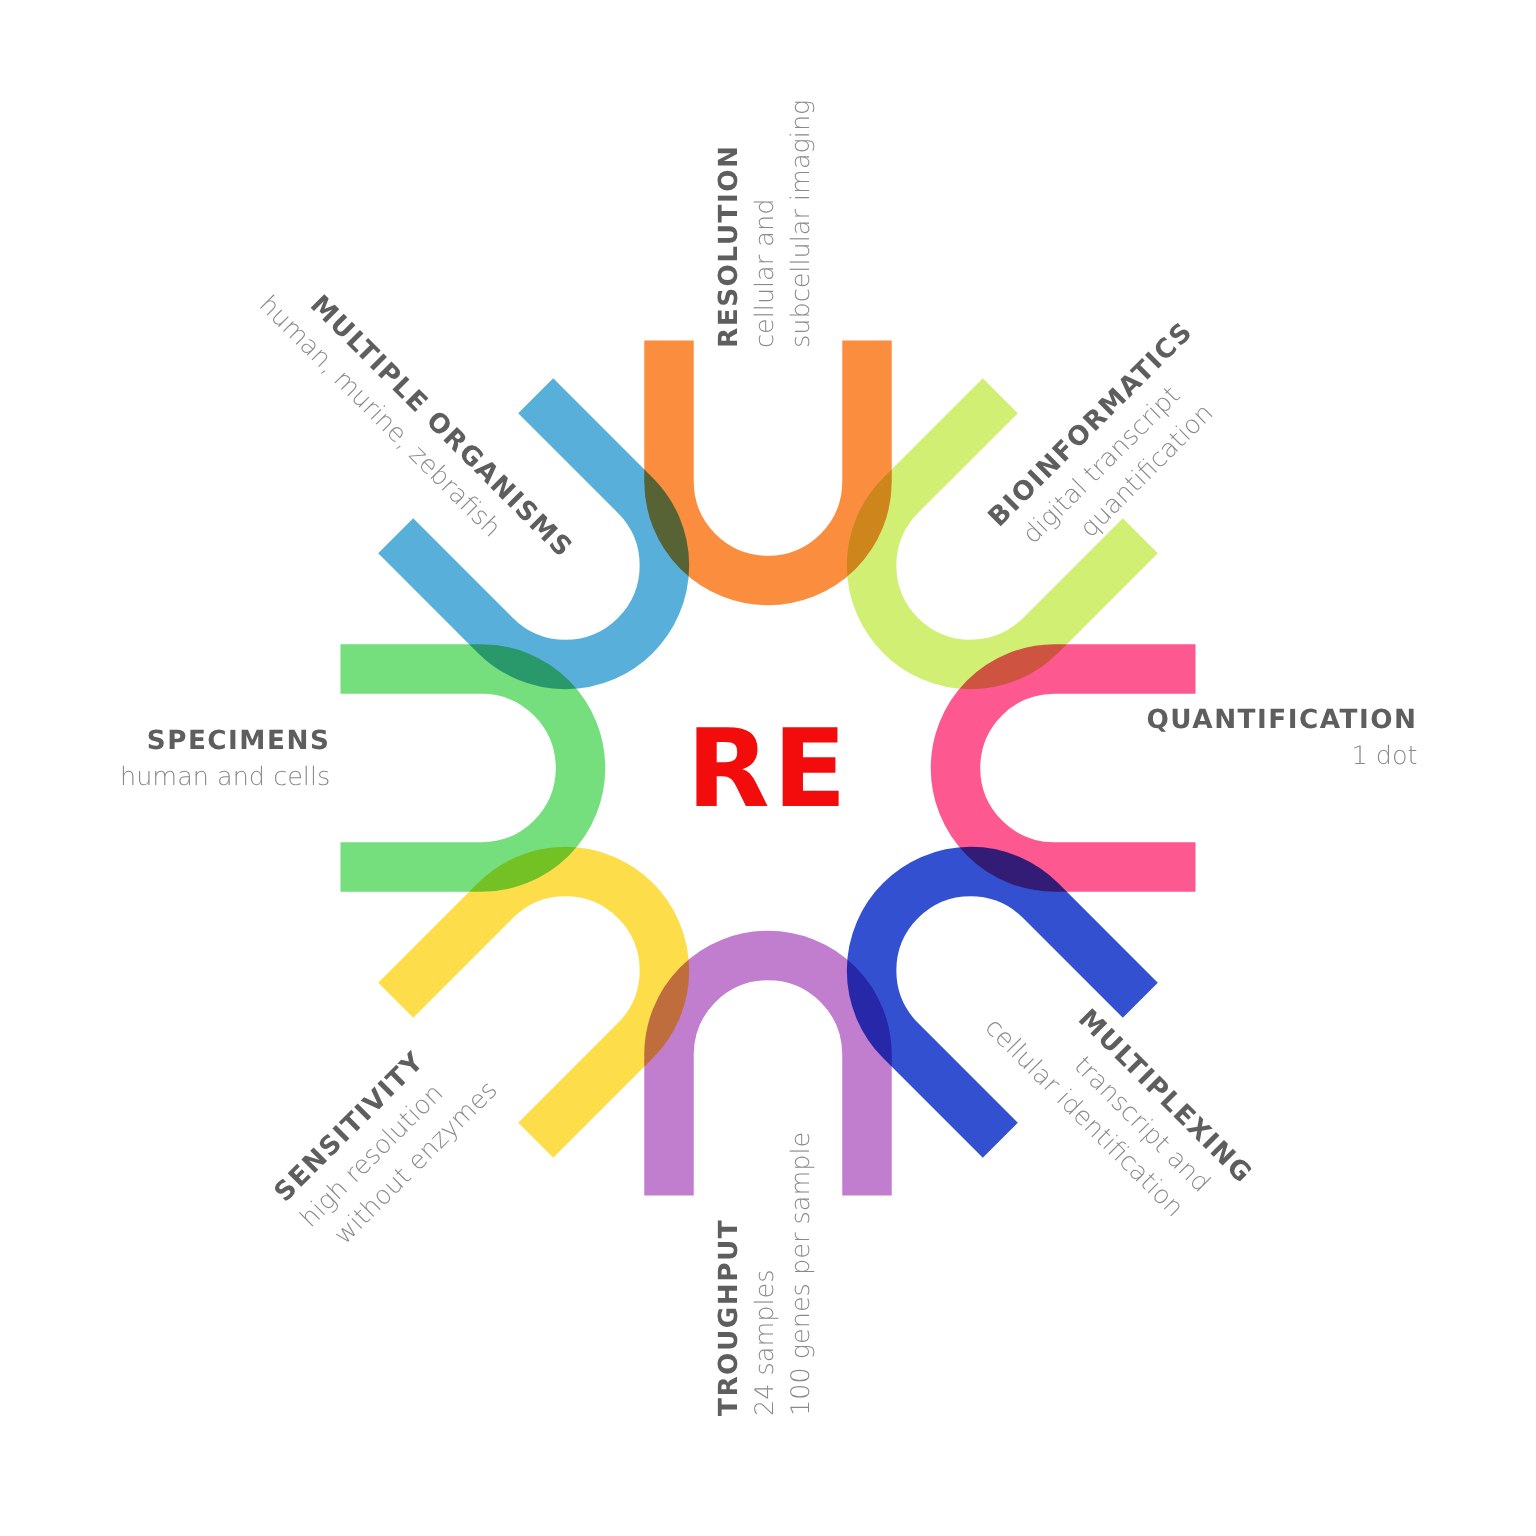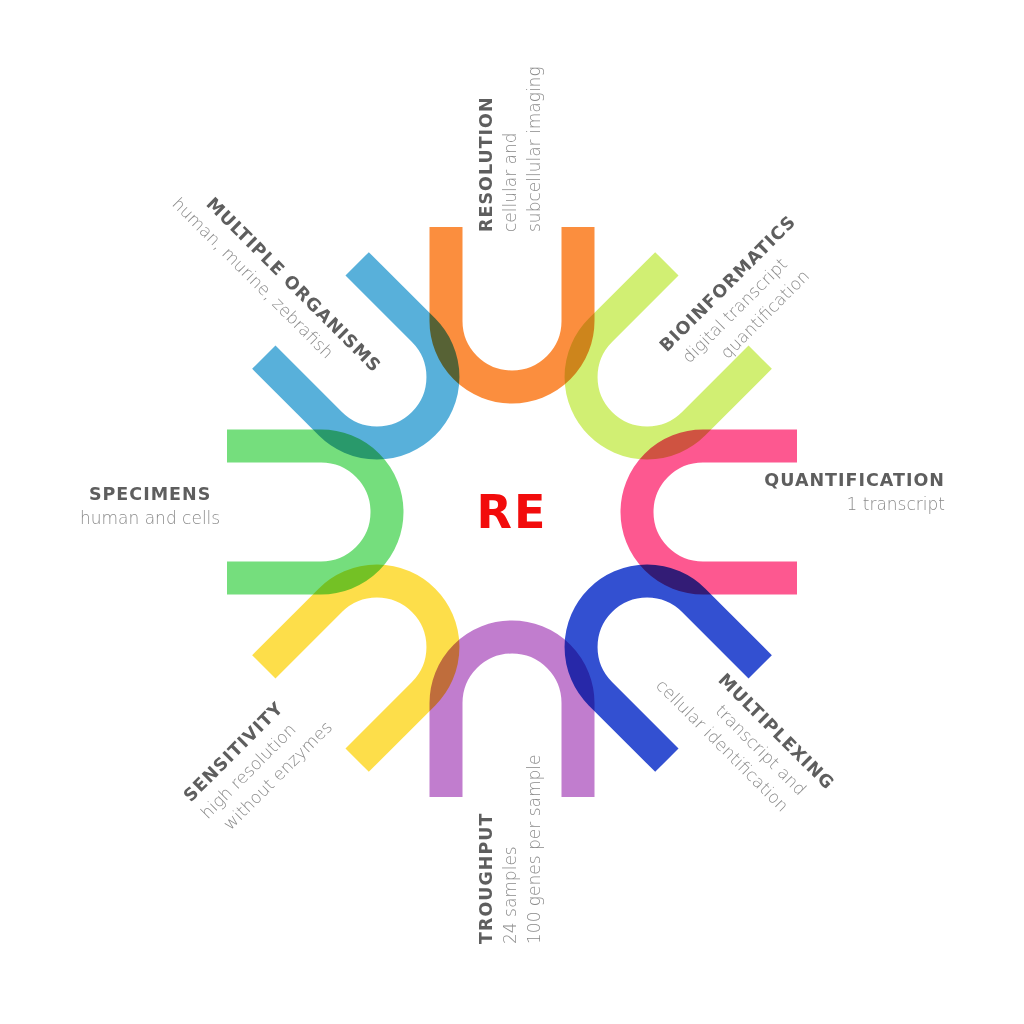--- a/index.html
+++ b/index.html
@@ -1,21 +1,21 @@
 <!DOCTYPE html>
 <html><head>
   <meta charset="utf-8">
   <style>
     html, body { margin: 0; padding: 0; background: #ffffff; }
     body { width: 1024px; height: 1024px; position: relative; overflow: hidden; font-family: "DejaVu Sans", sans-serif; }
     #canvas { position: absolute; left: 0; top: 0; width: 1024px; height: 1024px; }
     .center-label {
       position: absolute; left: 412px; top: 472px; width: 200px; height: 80px;
       text-align: center; line-height: 80px;
-      font-family: "DejaVu Sans", sans-serif; font-weight: bold; font-size: 46px;
+      font-family: "DejaVu Sans", sans-serif; font-weight: bold; font-size: 72px;
       color: #f20c0c; letter-spacing: 2px;
     }
     .lbl {
       position: absolute; white-space: nowrap;
       font-family: "DejaVu Sans", sans-serif; color: #8c8c8c;
     }
     .lbl .title { display: block; font-weight: bold; font-size: 17.5px; color: #5e5e5e; letter-spacing: 1px; line-height: 24px; }
     .lbl .line { display: block; font-size: 17px; font-weight: 300; color: #8a8a8a; line-height: 24px; }
     .rot { position: absolute; transform-origin: 0 0; }
   </style>
@@ -44,42 +44,42 @@
 </div>
 
 <div class="lbl rot" style="left:654px; top:340px; transform: rotate(-45deg);">
   <span class="title">BIOINFORMATICS</span>
   <span class="line" style="padding-left:8px;">digital transcript</span>
   <span class="line" style="padding-left:38px;">quantification</span>
 </div>
 
 <div class="lbl" style="left:700px; top:468px; width:245px; text-align:right;">
   <span class="title">QUANTIFICATION</span>
-  <span class="line">1 transcript</span>
+  <span class="line">1 dot</span>
 </div>
 
 <div class="lbl rot" style="left:730px; top:668px; transform: rotate(45deg);">
   <span class="title" style="padding-left:0px;">MULTIPLEXING</span>
   <span class="line" style="padding-left:20px;">transcript and</span>
   <span class="line" style="margin-left:-40px;">cellular identification</span>
 </div>
 
 <div class="lbl rot" style="left:474px; top:944px; transform: rotate(-90deg);">
   <span class="title">TROUGHPUT</span>
   <span class="line">24 samples</span>
   <span class="line">100 genes per sample</span>
 </div>
 
 <div class="lbl rot" style="left:178px; top:790px; transform: rotate(-45deg);">
   <span class="title">SENSITIVITY</span>
   <span class="line">high resolution</span>
   <span class="line" style="padding-left:8px;">without enzymes</span>
 </div>
 
-<div class="lbl" style="left:80px; top:482px; text-align:center;">
+<div class="lbl" style="left:80px; top:482px; text-align:right;">
   <span class="title">SPECIMENS</span>
   <span class="line">human and cells</span>
 </div>
 
 <div class="lbl rot" style="left:218px; top:192px; transform: rotate(45deg);">
   <span class="title">MULTIPLE ORGANISMS</span>
   <span class="line" style="margin-left:-24px;">human, murine, zebrafish</span>
 </div>
 
 </body></html>

